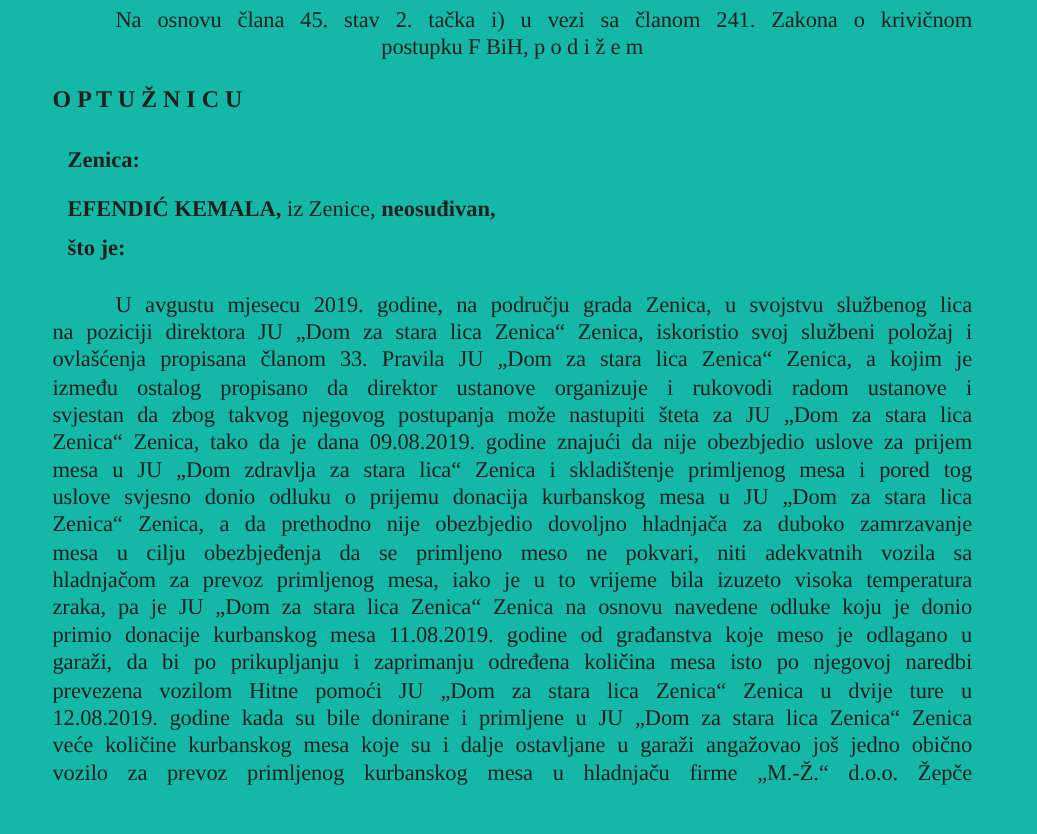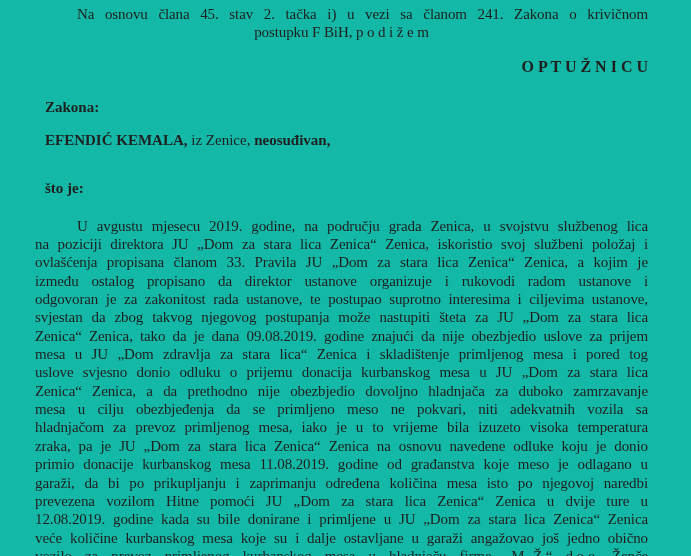--- a/index.html
+++ b/index.html
@@ -38,60 +38,59 @@
     content: "";
     display: inline-block;
     width: 100%;
   }
   .indent { text-indent: 42px; }
   .leftline { text-align: center; }
   .bold { font-weight: bold; }
   .heading {
     font-size: 16px;
     font-weight: bold;
-    text-align: right;
+    text-align: left;
     height: 19px;
     line-height: 19px;
     margin-top: 15px;
   }
   .intro-line1 { margin-top: 5px; }
   .subline {
     padding-left: 10px;
     font-size: 15px;
     height: 19px;
     line-height: 19px;
   }
   .protiv   { margin-top: 22px; }
   .nameline { margin-top: 14px; }
-  .stoje    { margin-top: 29px; }
+  .stoje    { margin-top: 7px; }
   .bodyblock { margin-top: 19px; }
 </style>
 </head>
 <body>
 
 <div class="page">
   <div class="textcol">
 
     <div class="line jline indent intro-line1">Na osnovu člana 45. stav 2. tačka i) u vezi sa članom 241. Zakona o krivičnom</div>
     <div class="line leftline">postupku F BiH, p o d i ž e m</div>
 
     <div class="heading">O P T U Ž N I C U</div>
 
-    <div class="subline bold protiv">Zakona:</div>
+    <div class="subline bold protiv">Zenica:</div>
 
     <div class="subline nameline"><span class="bold">EFENDIĆ KEMALA,</span><span> iz Zenice, </span><span class="bold">neosuđivan,</span></div>
 
     <div class="subline bold stoje">što je:</div>
 
     <div class="bodyblock">
       <div class="line jline indent">U avgustu mjesecu 2019. godine, na području grada Zenica, u svojstvu službenog lica</div>
       <div class="line jline">na poziciji direktora JU „Dom za stara lica Zenica“ Zenica, iskoristio svoj službeni položaj i</div>
       <div class="line jline">ovlašćenja propisana članom 33. Pravila JU „Dom za stara lica Zenica“ Zenica, a kojim je</div>
       <div class="line jline">između ostalog propisano da direktor ustanove organizuje i rukovodi radom ustanove i</div>
-      <div class="line jline">odgovoran je za zakonitost rada ustanove, te postupao suprotno interesima i ciljevima ustanove,</div>
       <div class="line jline">svjestan da zbog takvog njegovog postupanja može nastupiti šteta za JU „Dom za stara lica</div>
       <div class="line jline">Zenica“ Zenica, tako da je dana 09.08.2019. godine znajući da nije obezbjedio uslove za prijem</div>
       <div class="line jline">mesa u JU „Dom zdravlja za stara lica“ Zenica i skladištenje primljenog mesa i pored tog</div>
       <div class="line jline">uslove svjesno donio odluku o prijemu donacija kurbanskog mesa u JU „Dom za stara lica</div>
       <div class="line jline">Zenica“ Zenica, a da prethodno nije obezbjedio dovoljno hladnjača za duboko zamrzavanje</div>
       <div class="line jline">mesa u cilju obezbjeđenja da se primljeno meso ne pokvari, niti adekvatnih vozila sa</div>
       <div class="line jline">hladnjačom za prevoz primljenog mesa, iako je u to vrijeme bila izuzeto visoka temperatura</div>
       <div class="line jline">zraka, pa je JU „Dom za stara lica Zenica“ Zenica na osnovu navedene odluke koju je donio</div>
       <div class="line jline">primio donacije kurbanskog mesa 11.08.2019. godine od građanstva koje meso je odlagano u</div>
       <div class="line jline">garaži, da bi po prikupljanju i zaprimanju određena količina mesa isto po njegovoj naredbi</div>

